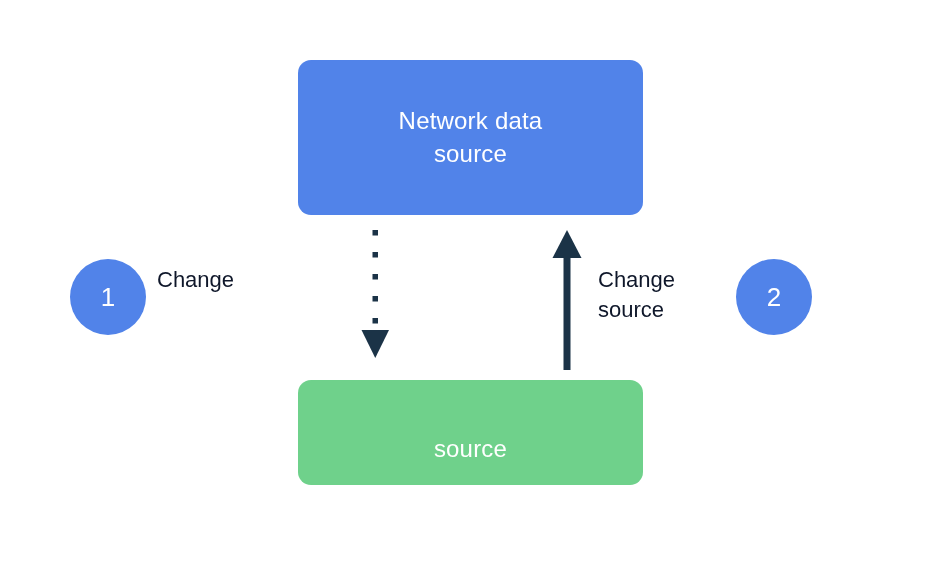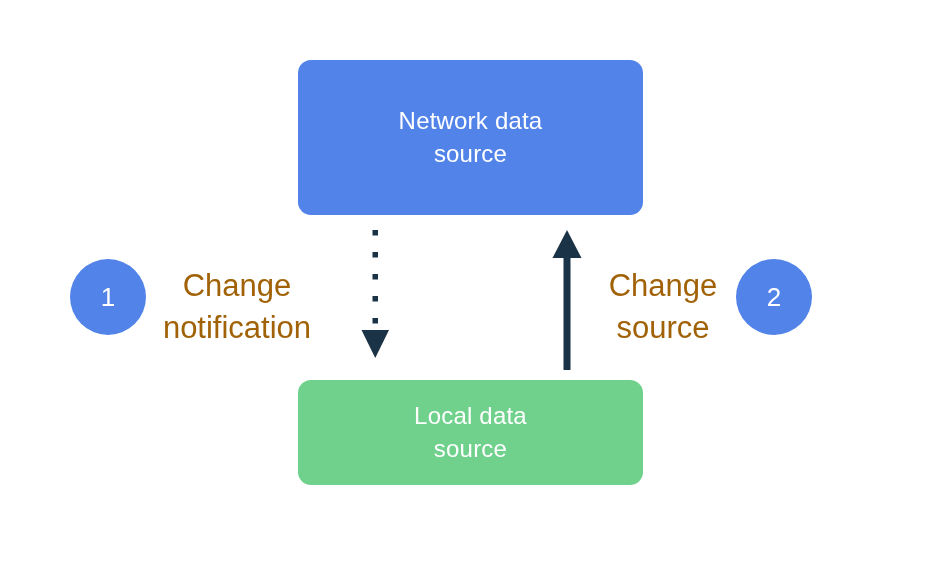--- a/index.html
+++ b/index.html
@@ -69,24 +69,24 @@
     font-size: 26px;
     line-height: 1;
     font-weight: 400;
   }
   #badge-1 { left: 70px;  top: 259px; }
   #badge-2 { left: 736px; top: 259px; }
 
   
   .edge-label {
     position: absolute;
-    color: #a16207;
-    font-size: 31px;
+    color: #0f172a;
+    font-size: 22px;
     line-height: 1.35;
-    text-align: center;
+    text-align: left;
     font-weight: 400;
   }
   #label-change-notification {
     left: 157px;
     top: 265px;
     width: 160px;
   }
   #label-change-fetch {
     left: 598px;
     top: 265px;
@@ -118,36 +118,35 @@
 
   <div class="node" id="node-network">
     <span class="node-text">
       <span>Network data</span><br>
       <span>source</span>
     </span>
   </div>
 
   <div class="node" id="node-local">
     <span class="node-text">
-      <span>Local data</span><br>
+      <br>
       <span>source</span>
     </span>
   </div>
 
   <div class="badge" id="badge-1">
     <span>1</span>
   </div>
 
   <div class="badge" id="badge-2">
     <span>2</span>
   </div>
 
   <div class="edge-label" id="label-change-notification">
     <span>Change</span><br>
-    <span>notification</span>
   </div>
 
   <div class="edge-label" id="label-change-fetch">
     <span>Change</span><br>
     <span>source</span>
   </div>
 
   <svg class="arrow-svg" id="arrow-notification" viewBox="0 0 42 142">
     <g fill="#1b3347">
       <rect x="17.5" y="8" width="5.5" height="5.5"></rect>

